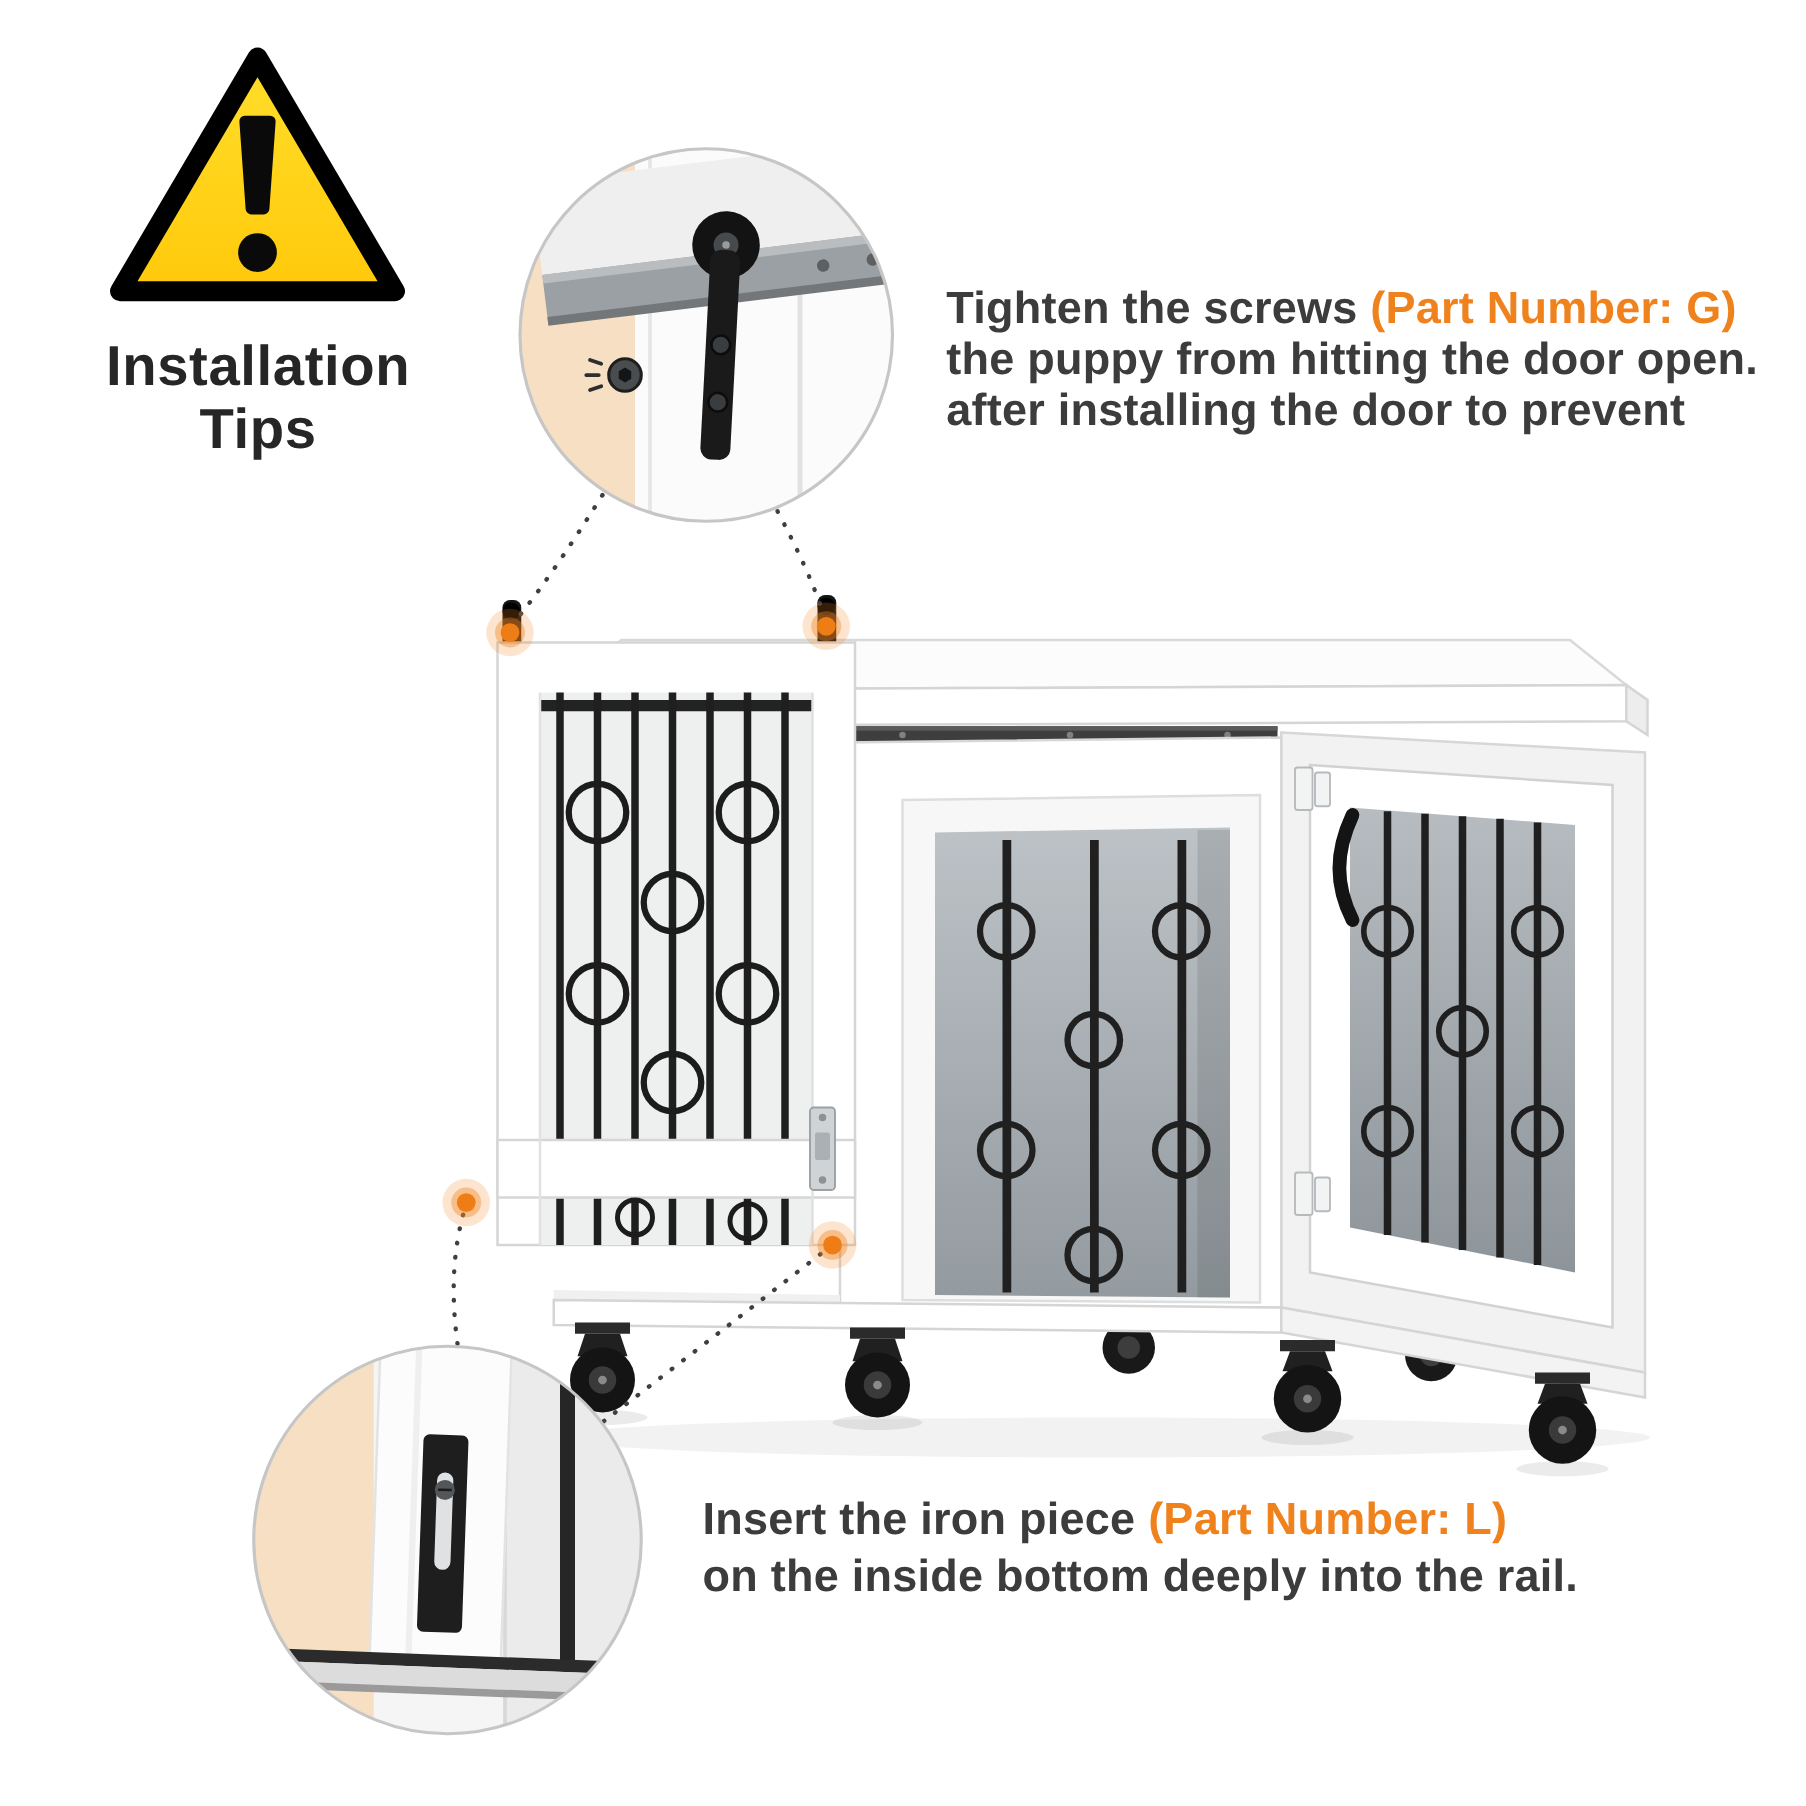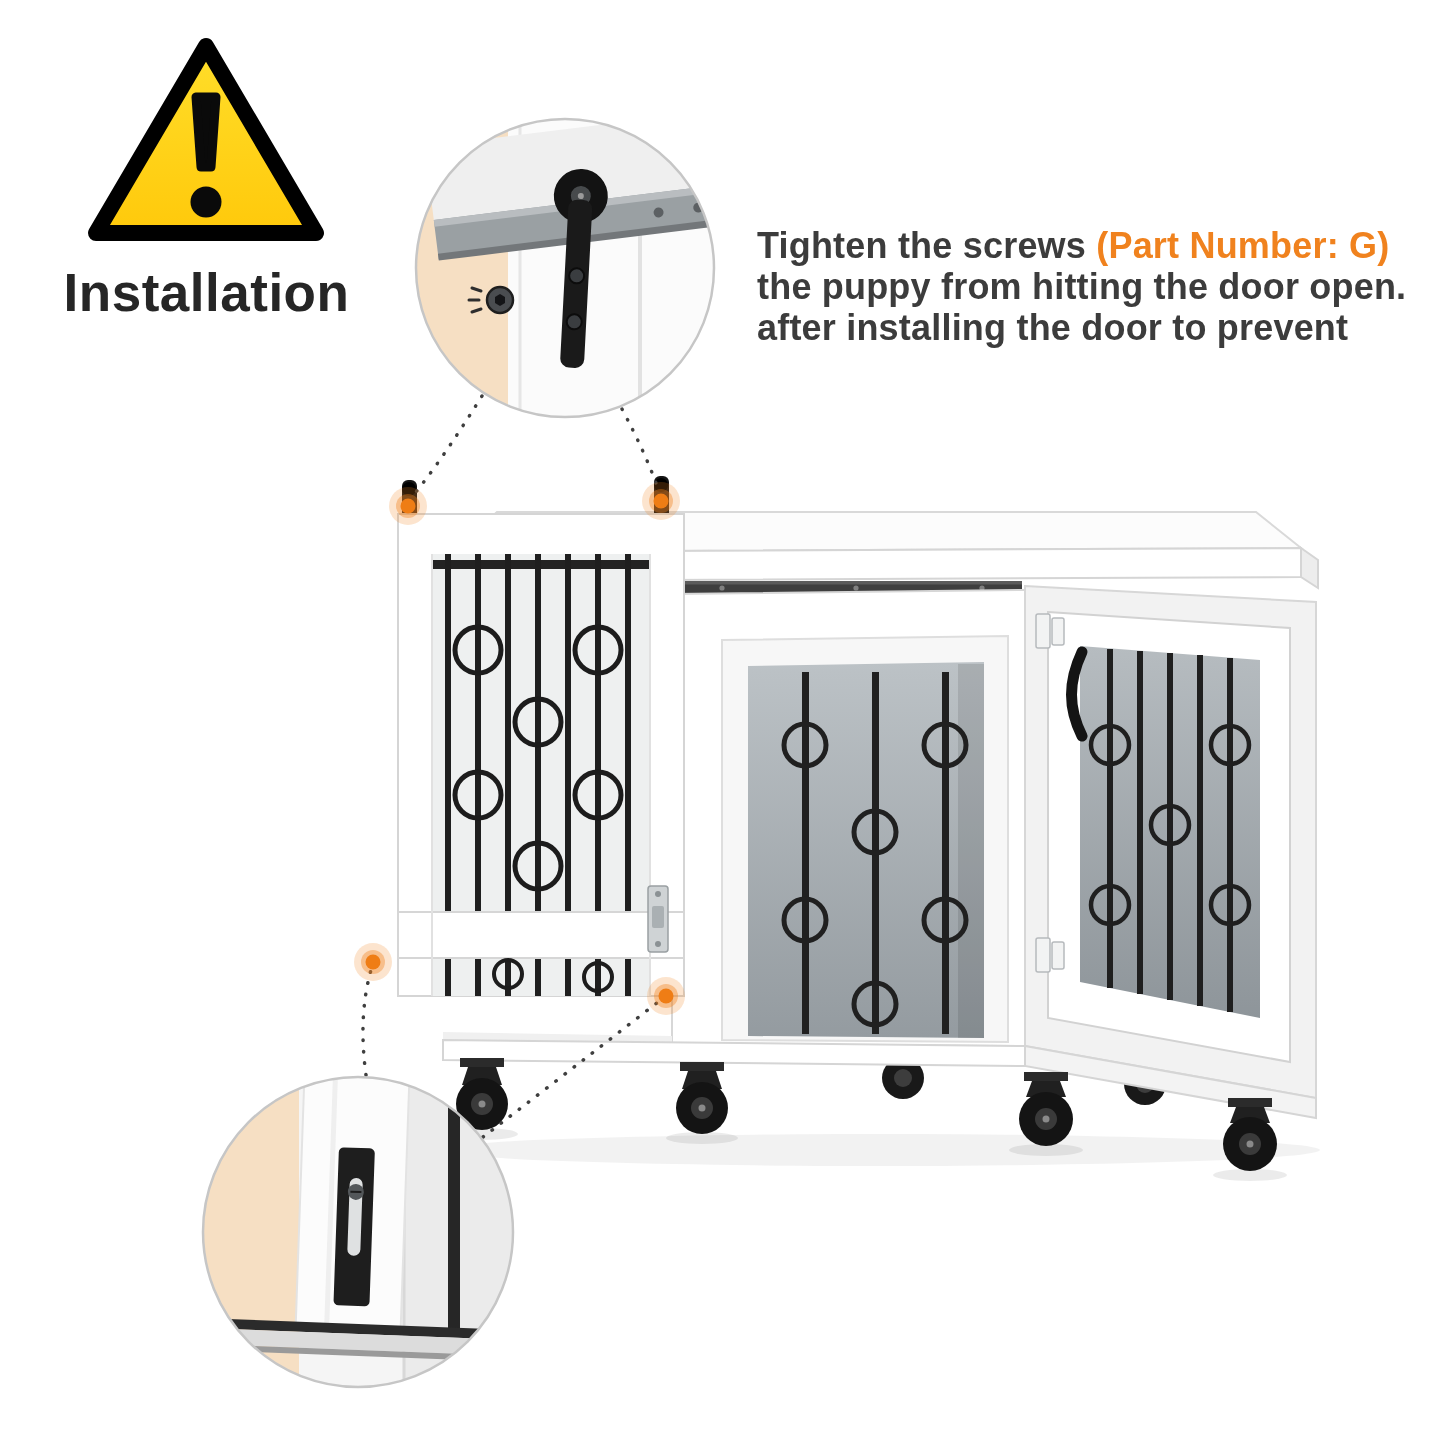--- a/index.html
+++ b/index.html
@@ -2,21 +2,21 @@
 <html><head>
 <meta charset="utf-8">
 <style>
   * { margin:0; padding:0; box-sizing:border-box; }
   html,body { width:1445px; height:1445px; }
   body { background:#ffffff; font-family:"Liberation Sans", sans-serif; }
   #canvas { position:relative; width:1445px; height:1445px; background:#ffffff; overflow:hidden; }
   .overlay { position:absolute; left:0; top:0; }
   .heading {
     position:absolute; left:20px; top:268px; width:373px;
-    text-align:center; font-weight:700; font-size:53px; line-height:50px;
+    text-align:center; font-weight:700; font-size:45px; line-height:50px;
     color:#262626; letter-spacing:0.5px;
   }
   .tip-text {
     position:absolute; font-weight:700; font-size:36px; line-height:41px;
     color:#3c3c3c; letter-spacing:0.2px;
   }
   .tip-text .line { white-space:nowrap; }
   .tip-text .part { color:#F0821E; }
   #tip-top { left:757px; top:225px; }
   #tip-bottom { left:562px; top:1192px; line-height:46px; }
@@ -301,22 +301,27 @@
 
     <g>
       <path d="M 206 46 L 316 233 L 96 233 Z" fill="url(#gTri)" stroke="#000000" stroke-width="16" stroke-linejoin="round"></path>
       <path d="M 196 97 L 216 97 L 211 167 L 201 167 Z" fill="#0a0a0a" stroke="#0a0a0a" stroke-width="9" stroke-linejoin="round"></path>
       <circle cx="206" cy="202" r="15.5" fill="#0a0a0a"></circle>
     </g>
   </svg>
 
   <div class="heading">
     <div>Installation</div>
+    <div>Tips</div>
   </div>
 
   <div class="tip-text" id="tip-top">
     <div class="line"><span>Tighten the screws </span><span class="part">(Part Number: G)</span></div>
     <div class="line">the puppy from hitting the door open.</div>
     <div class="line">after installing the door to prevent</div>
   </div>
 
+  <div class="tip-text" id="tip-bottom">
+    <div class="line"><span>Insert the iron piece </span><span class="part">(Part Number: L)</span></div>
+    <div class="line">on the inside bottom deeply into the rail.</div>
+  </div>
 
 </div>
 
 </body></html>

